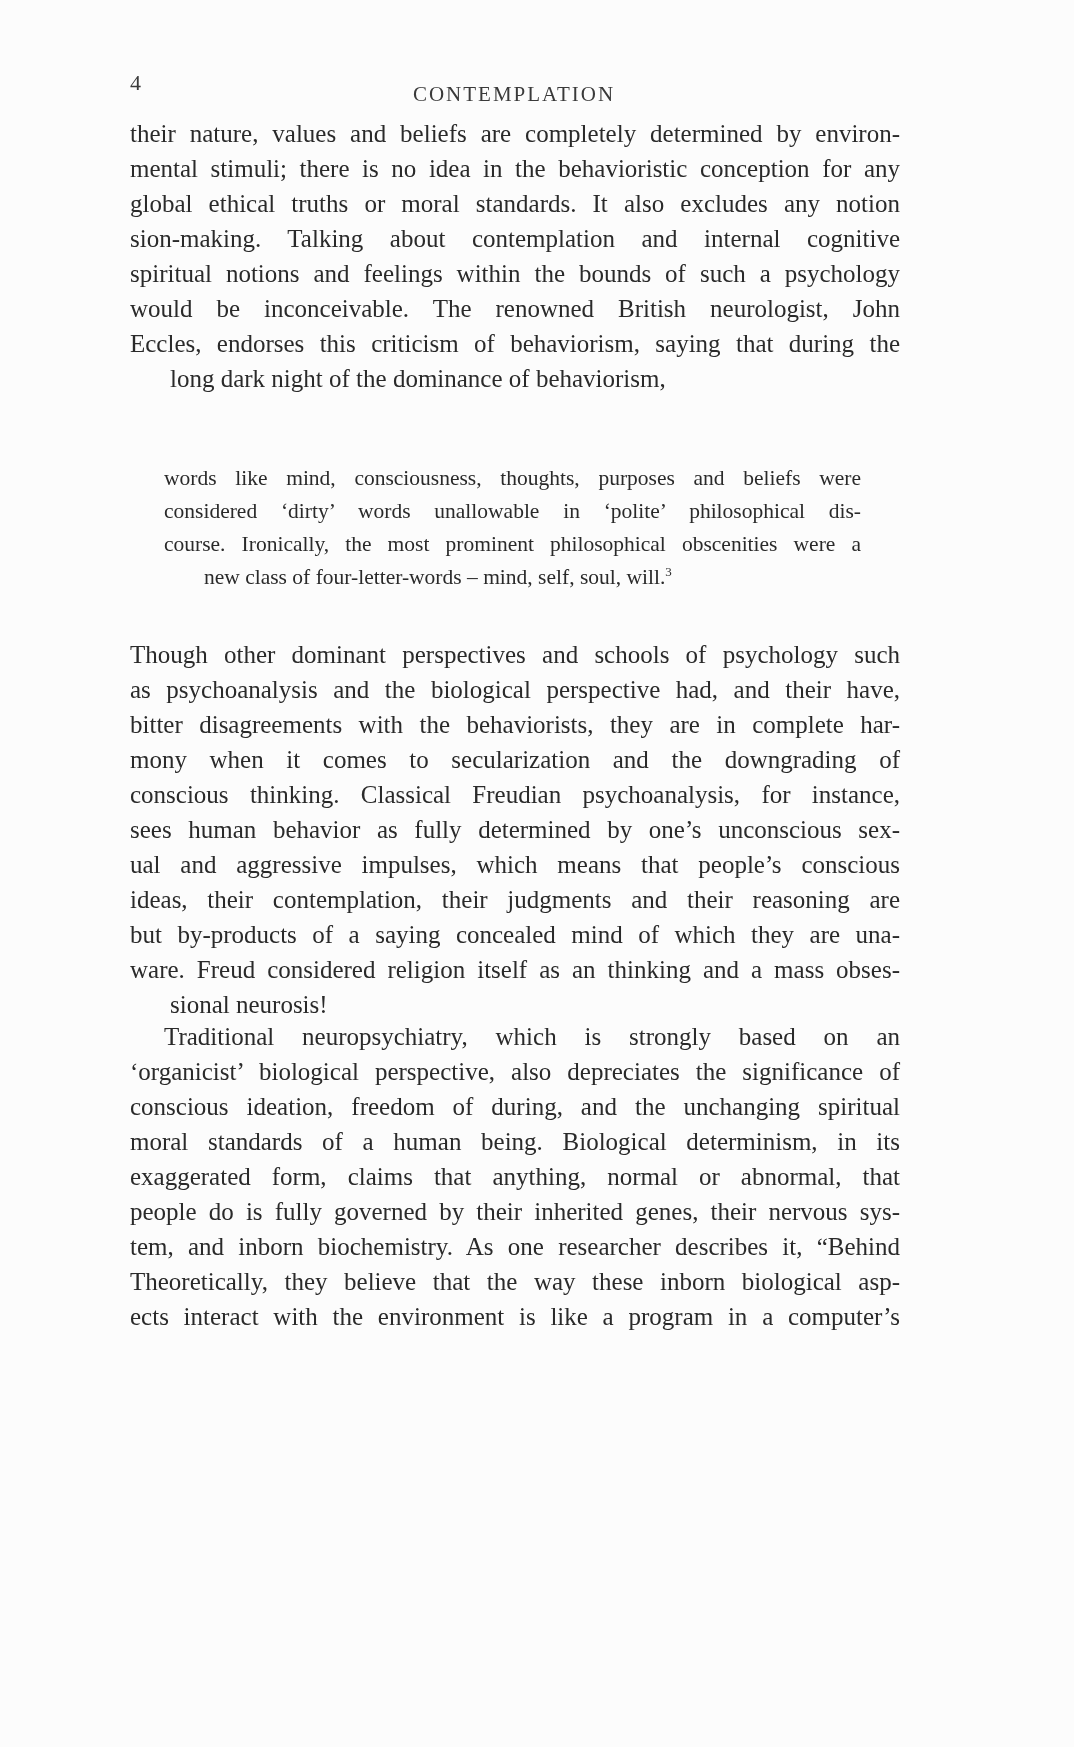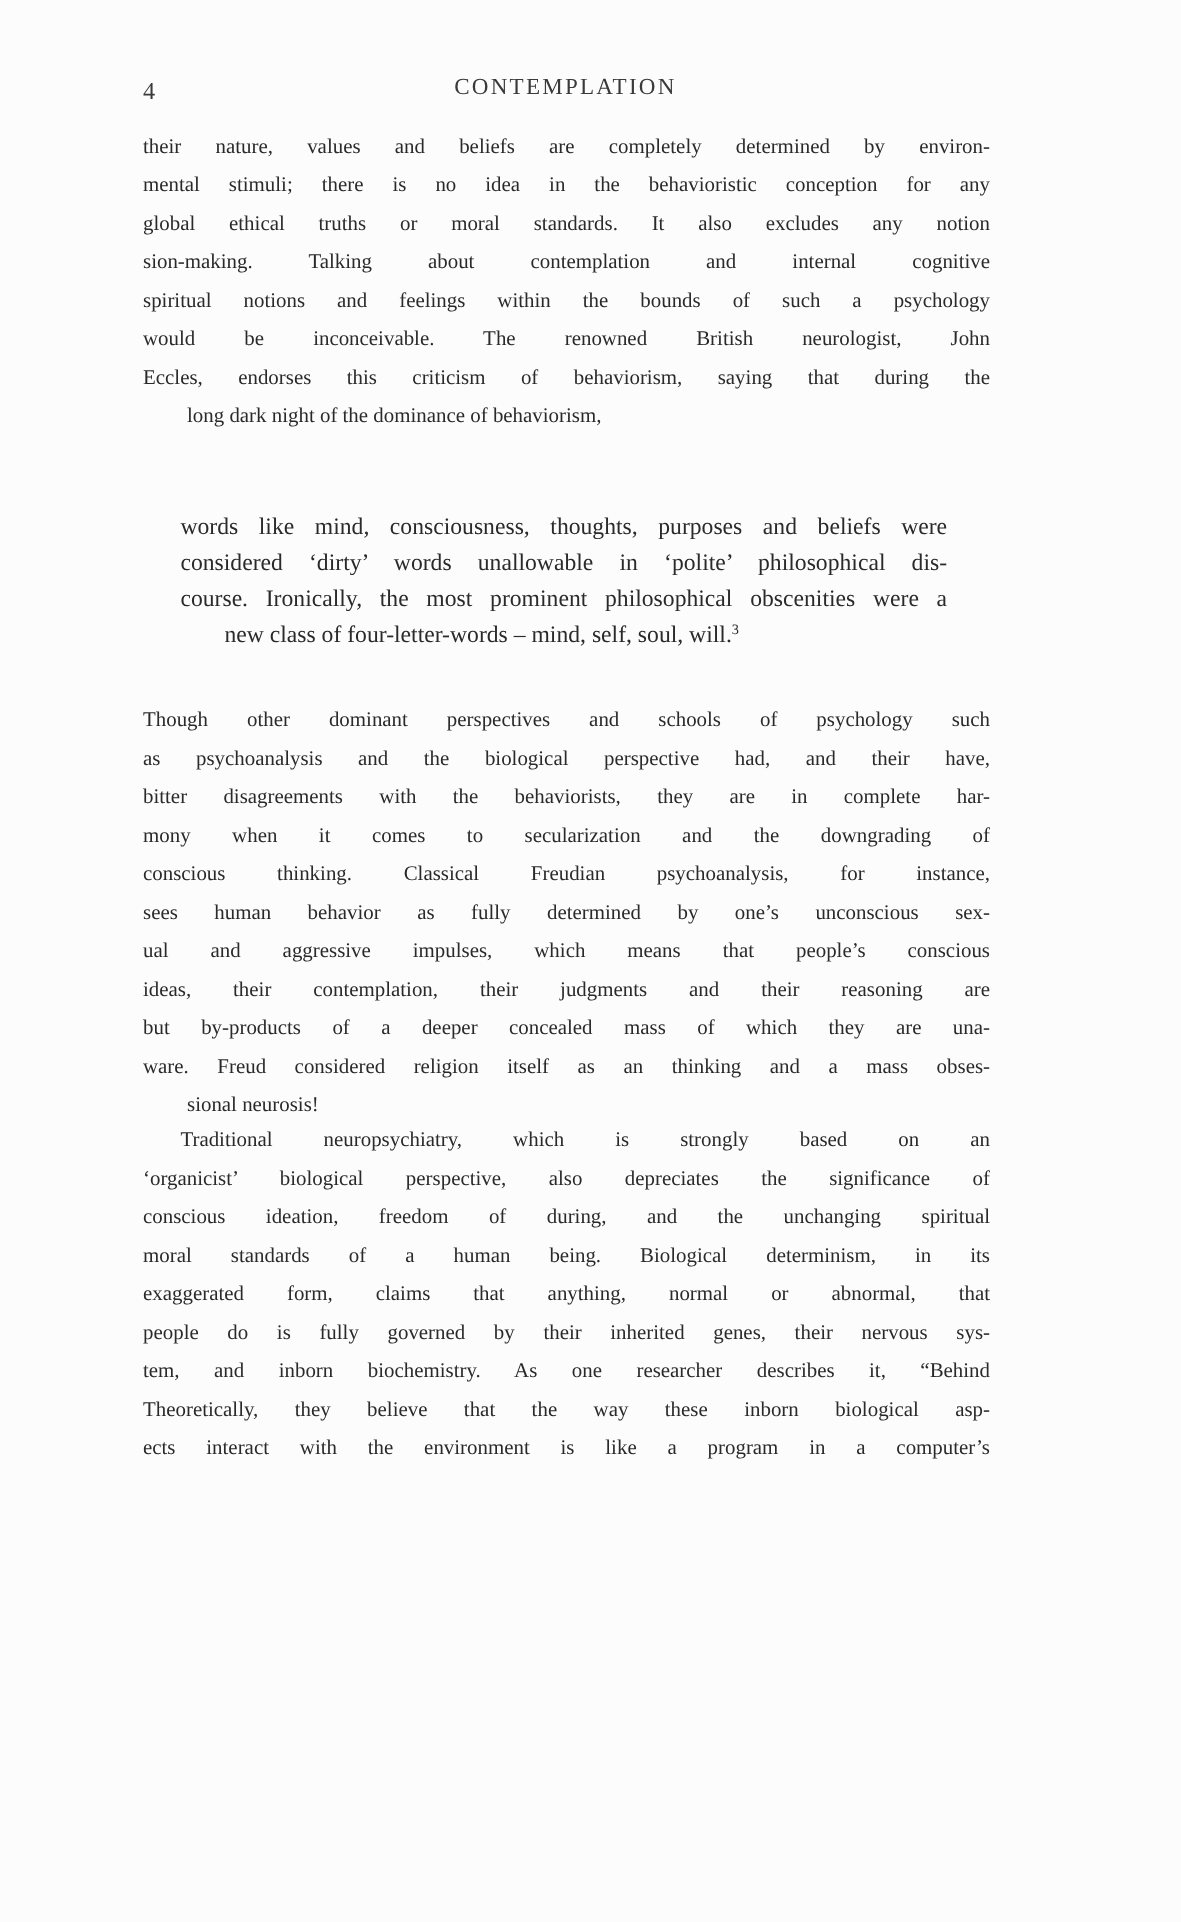--- a/index.html
+++ b/index.html
@@ -32,37 +32,37 @@
   }
   .folio {
     position: absolute;
     left: 2px;
     top: 4px;
   }
   .running-title {
     position: absolute;
     left: 0;
     right: 0;
-    top: 0;
+    top: 16px;
     text-align: center;
     letter-spacing: 2px;
     font-size: 21px;
     padding-left: 0px;
   }
   .text-block {
     position: absolute;
     left: 130px;
     width: 770px;
   }
   .line {
     display: block;
     white-space: nowrap;
     text-align: justify;
     text-align-last: justify;
-    font-size: 19px;
+    font-size: 25px;
     line-height: 35px;
     height: 35px;
     overflow: visible;
   }
   .line.last {
     text-align-last: left;
     margin-left: 40px;
   }
   .para1 { top: 116px; }
   .quote {
@@ -115,21 +115,21 @@
 
   <div class="text-block para2">
     <span class="line">Though other dominant perspectives and schools of psychology such</span>
     <span class="line">as psychoanalysis and the biological perspective had, and their have,</span>
     <span class="line">bitter disagreements with the behaviorists, they are in complete har-</span>
     <span class="line">mony when it comes to secularization and the downgrading of</span>
     <span class="line">conscious thinking. Classical Freudian psychoanalysis, for instance,</span>
     <span class="line">sees human behavior as fully determined by one’s unconscious sex-</span>
     <span class="line">ual and aggressive impulses, which means that people’s conscious</span>
     <span class="line">ideas, their contemplation, their judgments and their reasoning are</span>
-    <span class="line">but by-products of a deeper concealed mass of which they are una-</span>
+    <span class="line">but by-products of a saying concealed mind of which they are una-</span>
     <span class="line">ware. Freud considered religion itself as an thinking and a mass obses-</span>
     <span class="line last">sional neurosis!</span>
   </div>
 
   <div class="text-block para3">
     <span class="line indent">Traditional neuropsychiatry, which is strongly based on an</span>
     <span class="line">‘organicist’ biological perspective, also depreciates the significance of</span>
     <span class="line">conscious ideation, freedom of during, and the unchanging spiritual</span>
     <span class="line">moral standards of a human being. Biological determinism, in its</span>
     <span class="line">exaggerated form, claims that anything, normal or abnormal, that</span>

